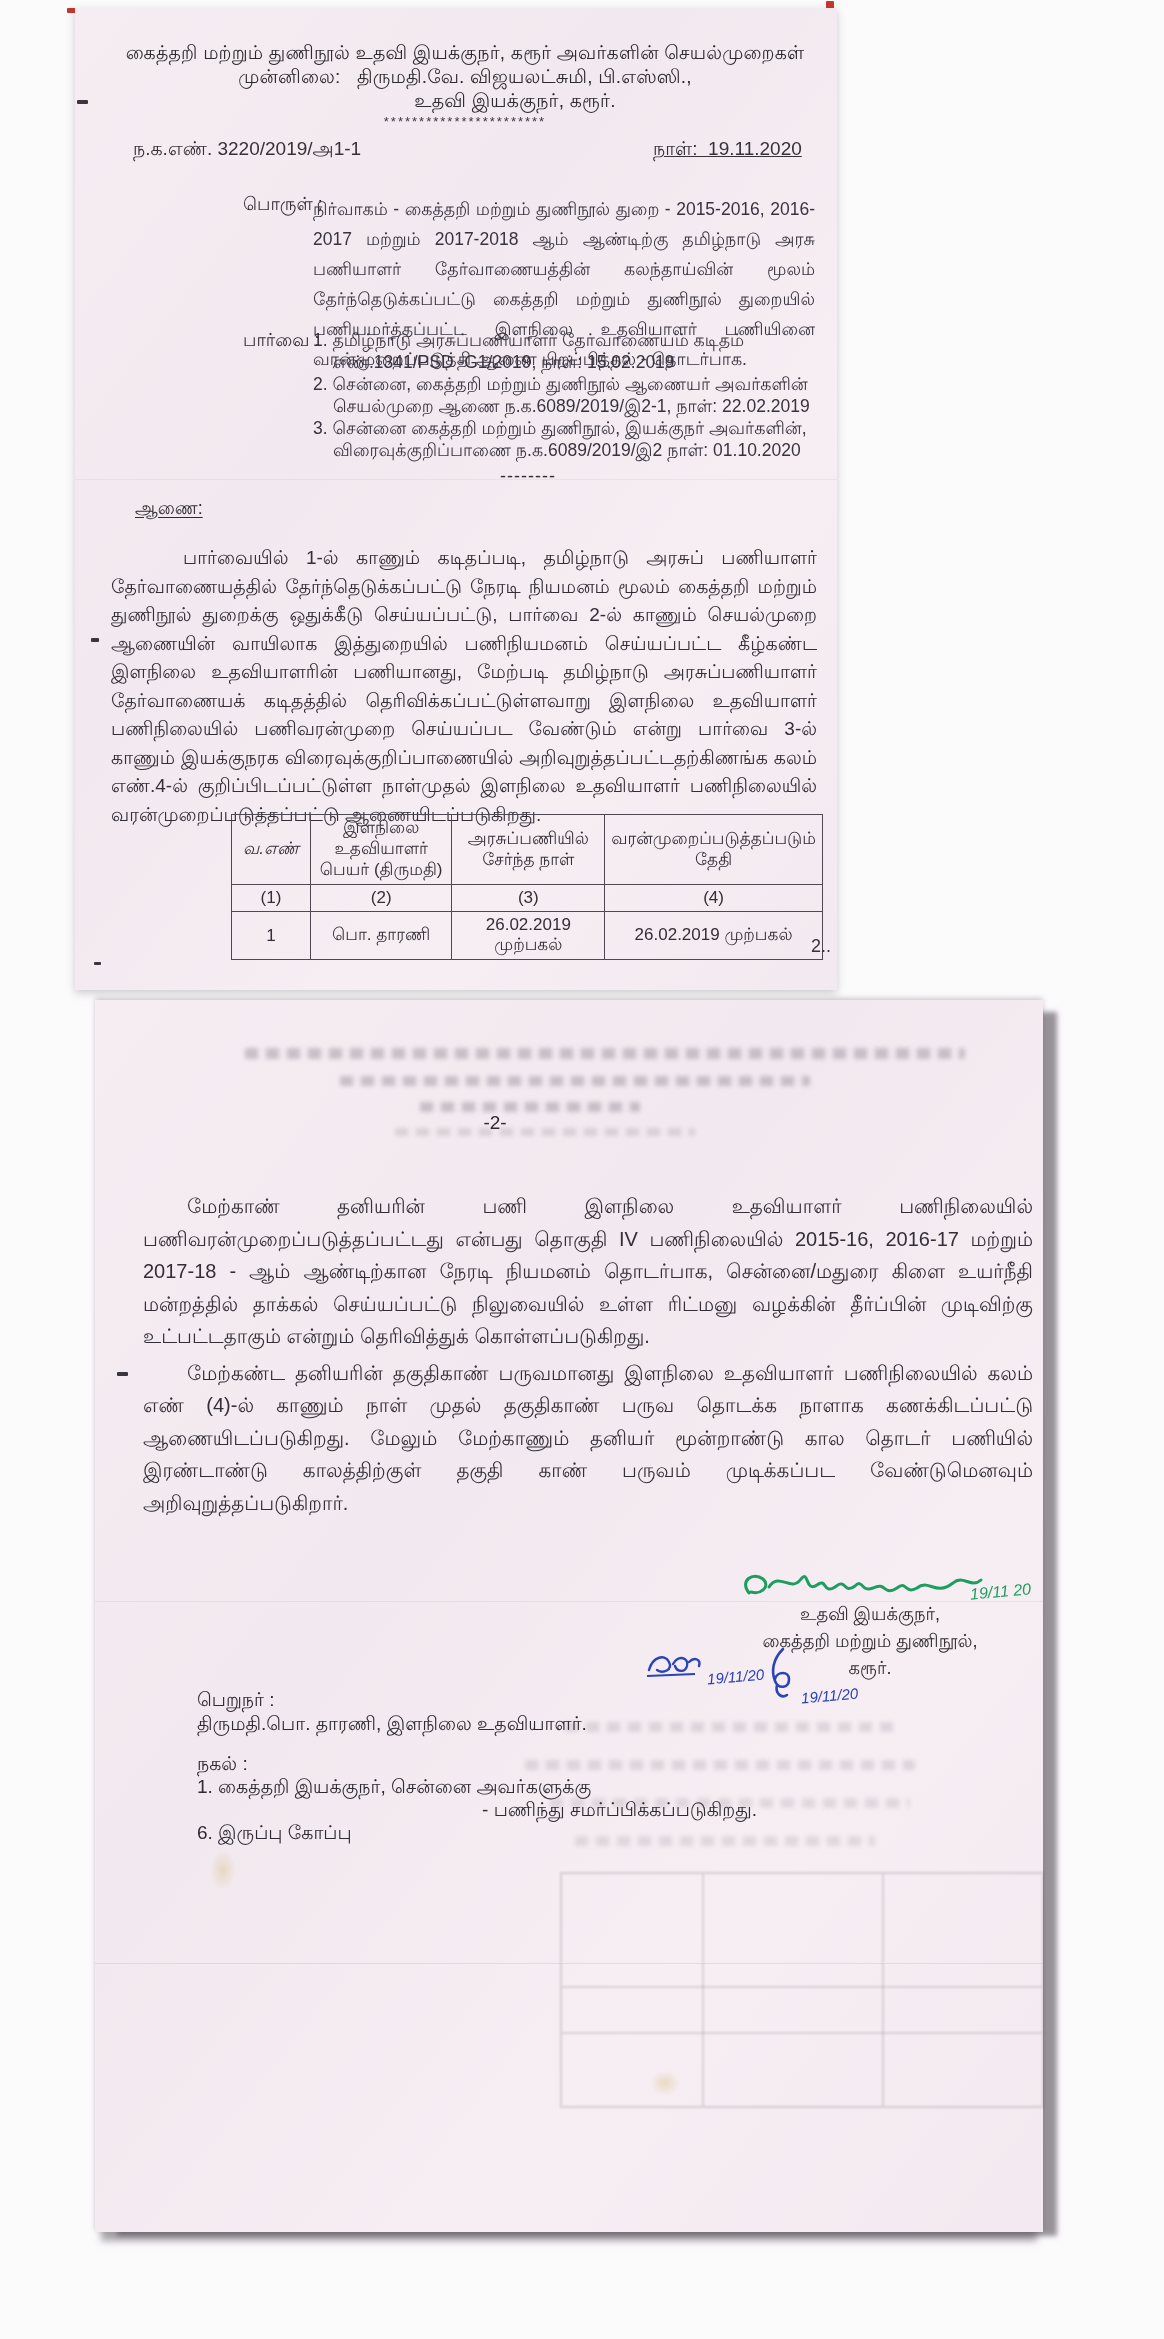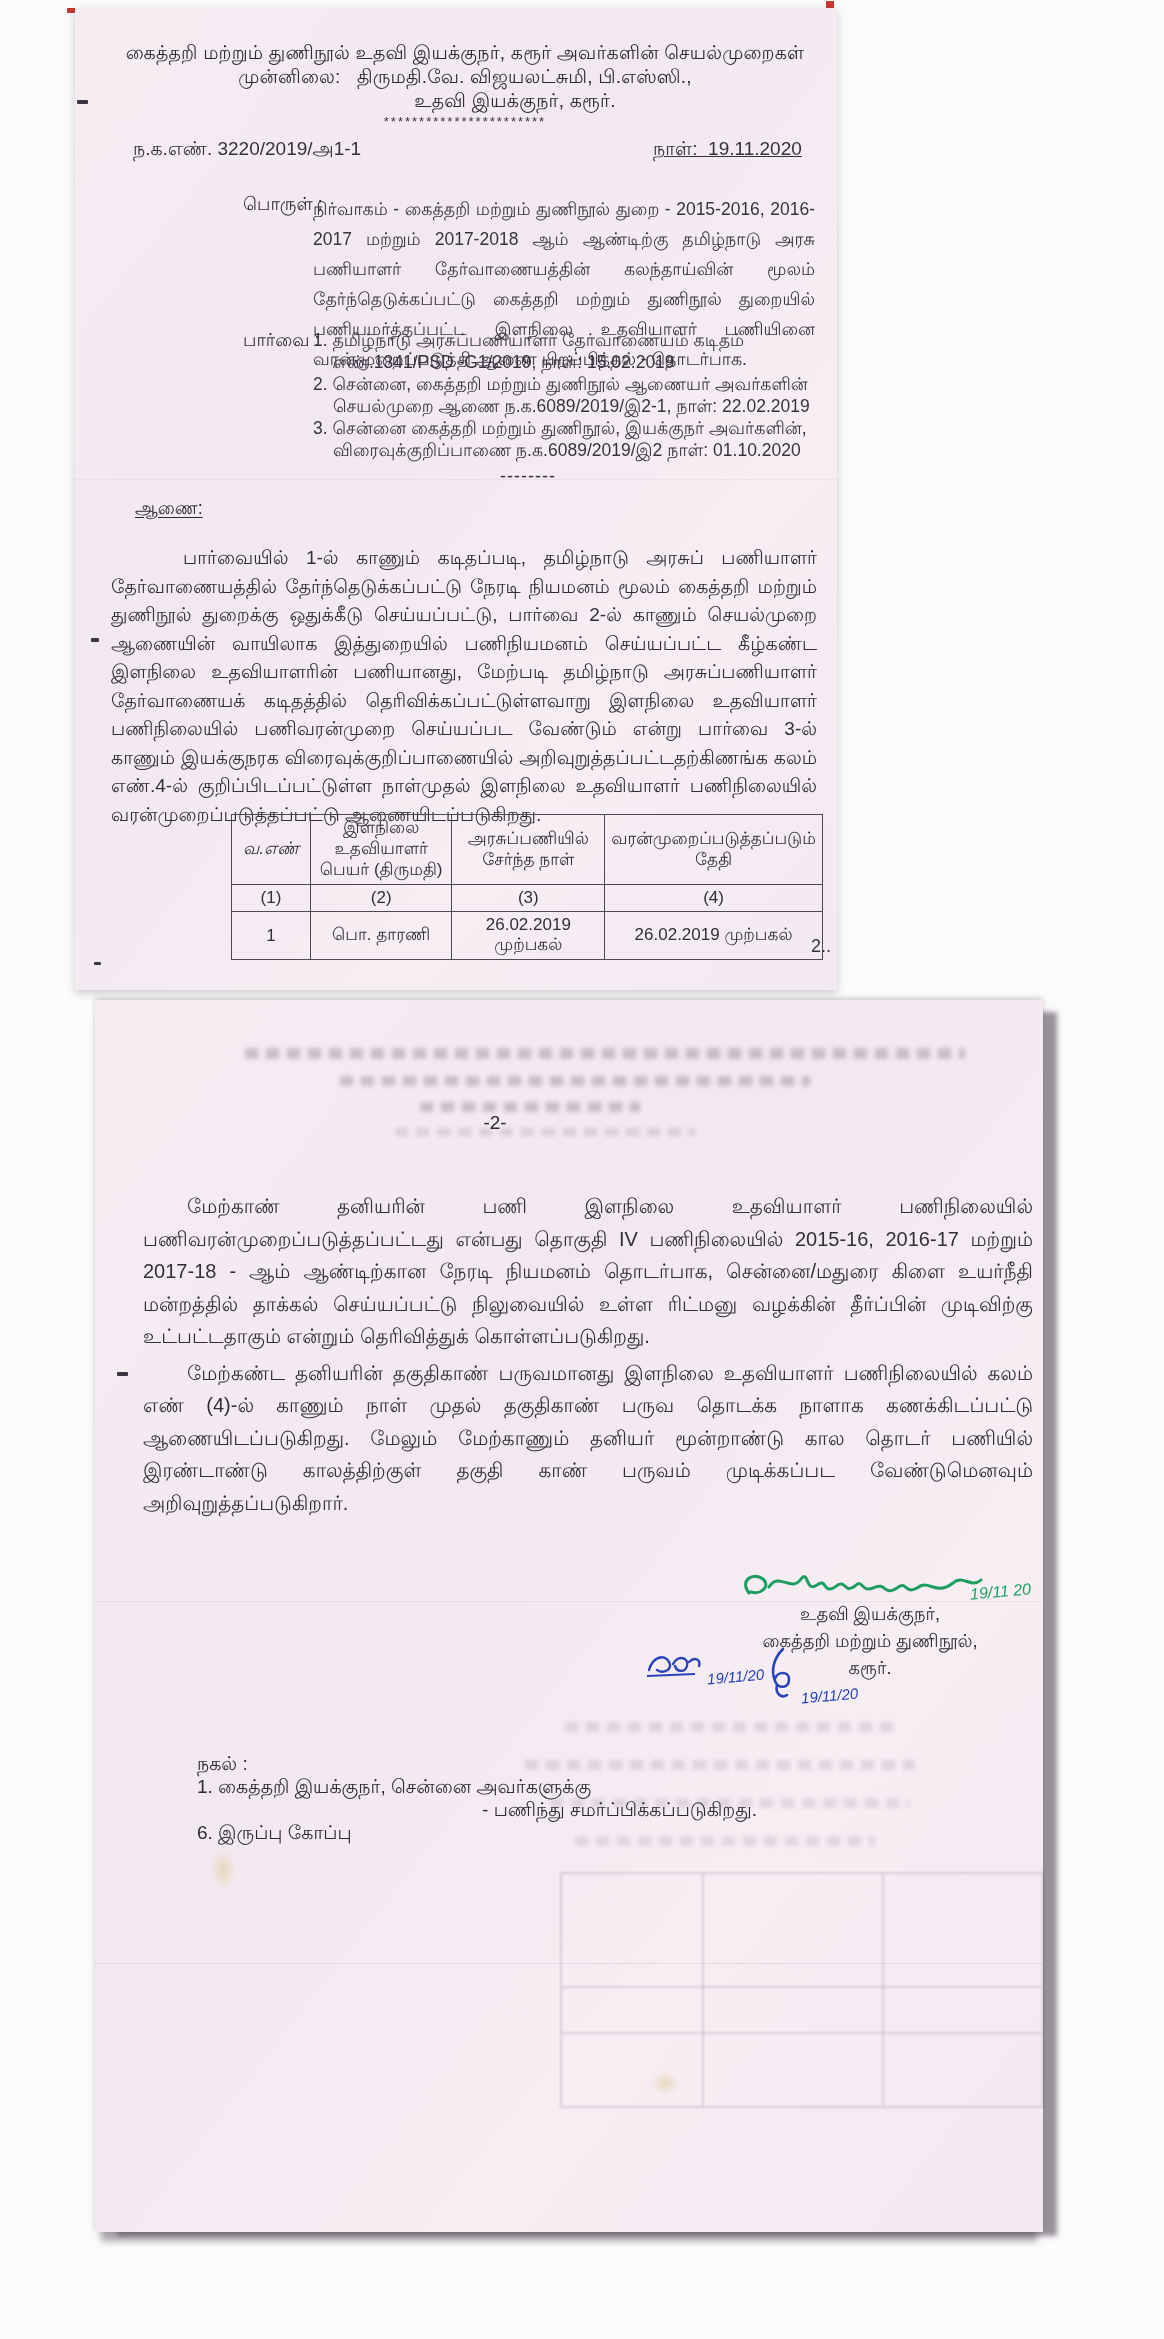--- a/index.html
+++ b/index.html
@@ -160,20 +160,24 @@
     </svg>
     <div class="hand ink-blue" style="font-size:15px;">19/11/20</div>
   </div>
   <div class="abs" style="left:668px;top:645px;">
     <svg width="34" height="56" viewBox="0 0 34 56">
       <path d="M20 4 C 10 14, 8 26, 12 36 C 15 44, 26 44, 26 34 C 26 26, 14 26, 12 34 M14 40 C 12 48, 18 54, 24 50" stroke="#2b43b8" stroke-width="2.6" fill="none" stroke-linecap="round"></path>
     </svg>
     <div class="hand ink-blue" style="font-size:15px;">19/11/20</div>
   </div>
 
+  <div class="abs" style="left:102px;top:688px;width:560px;font-size:19px;line-height:24px;color:#2f2b34;">
+    <div>பெறுநர் :</div>
+    <div>திருமதி.பொ. தாரணி, இளநிலை உதவியாளர்.</div>
+  </div>
 
   <div class="abs" style="left:102px;top:752px;width:560px;font-size:19px;line-height:23px;color:#2f2b34;">
     <div>நகல் :</div>
     <div>1. கைத்தறி இயக்குநர், சென்னை அவர்களுக்கு</div>
     <div style="padding-left:16px;text-align:right;">- பணிந்து சமர்ப்பிக்கப்படுகிறது.</div>
     <div>6. இருப்பு கோப்பு</div>
   </div>
 </div>
 
 </body></html>

